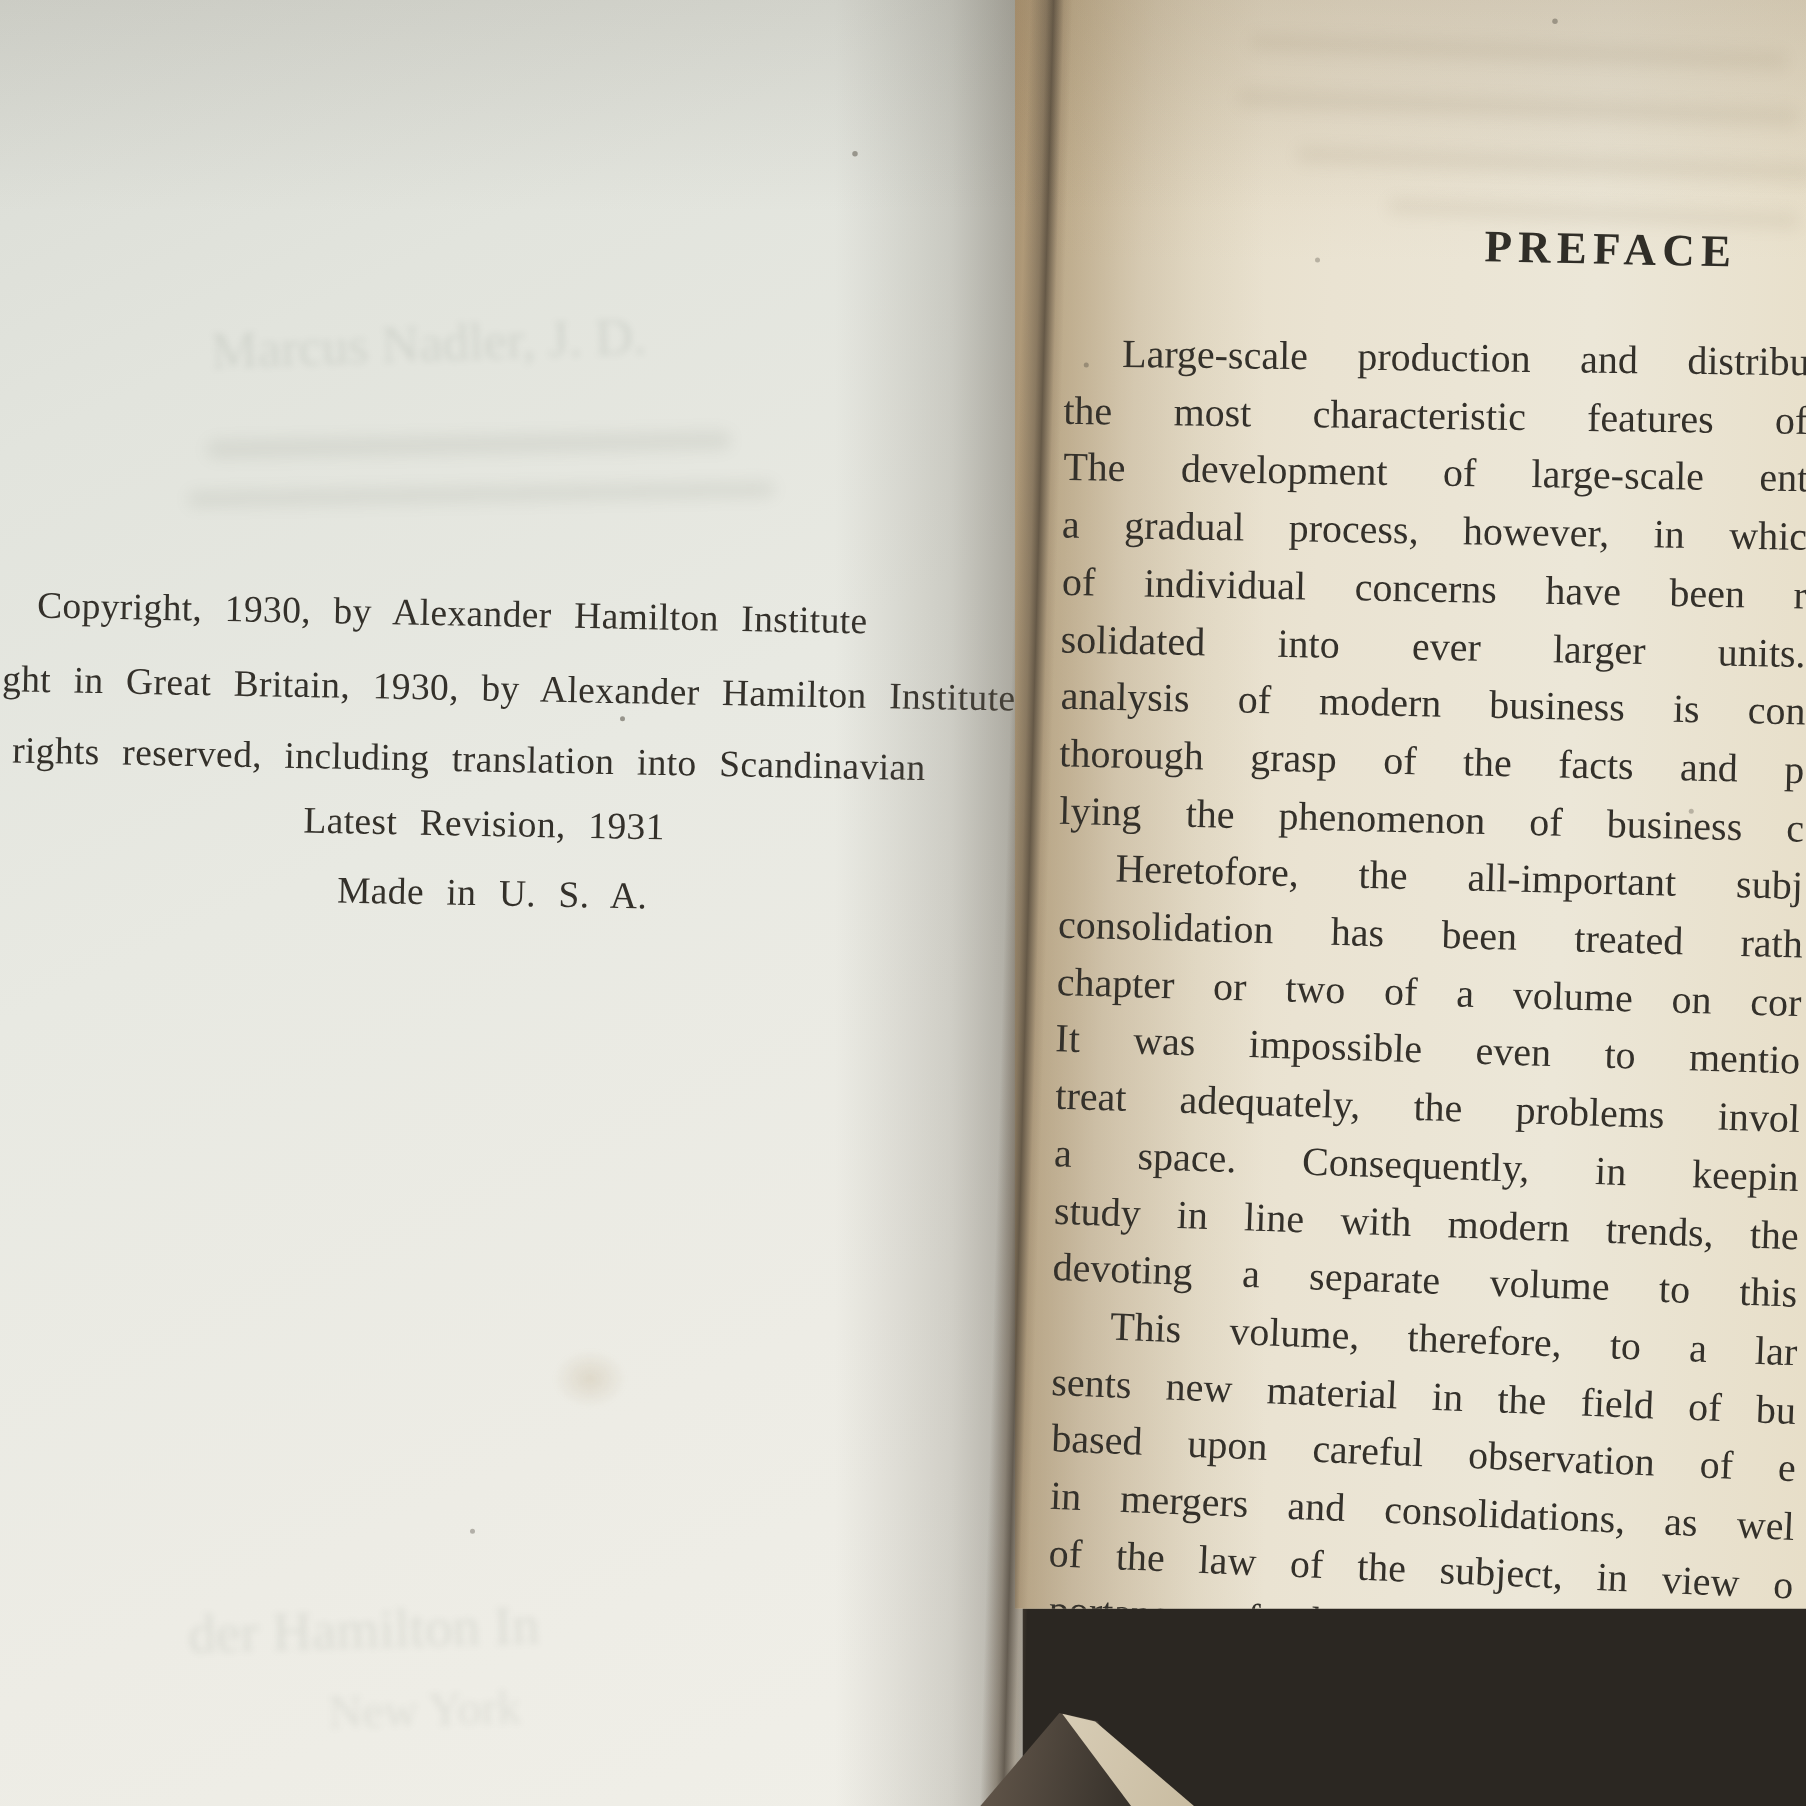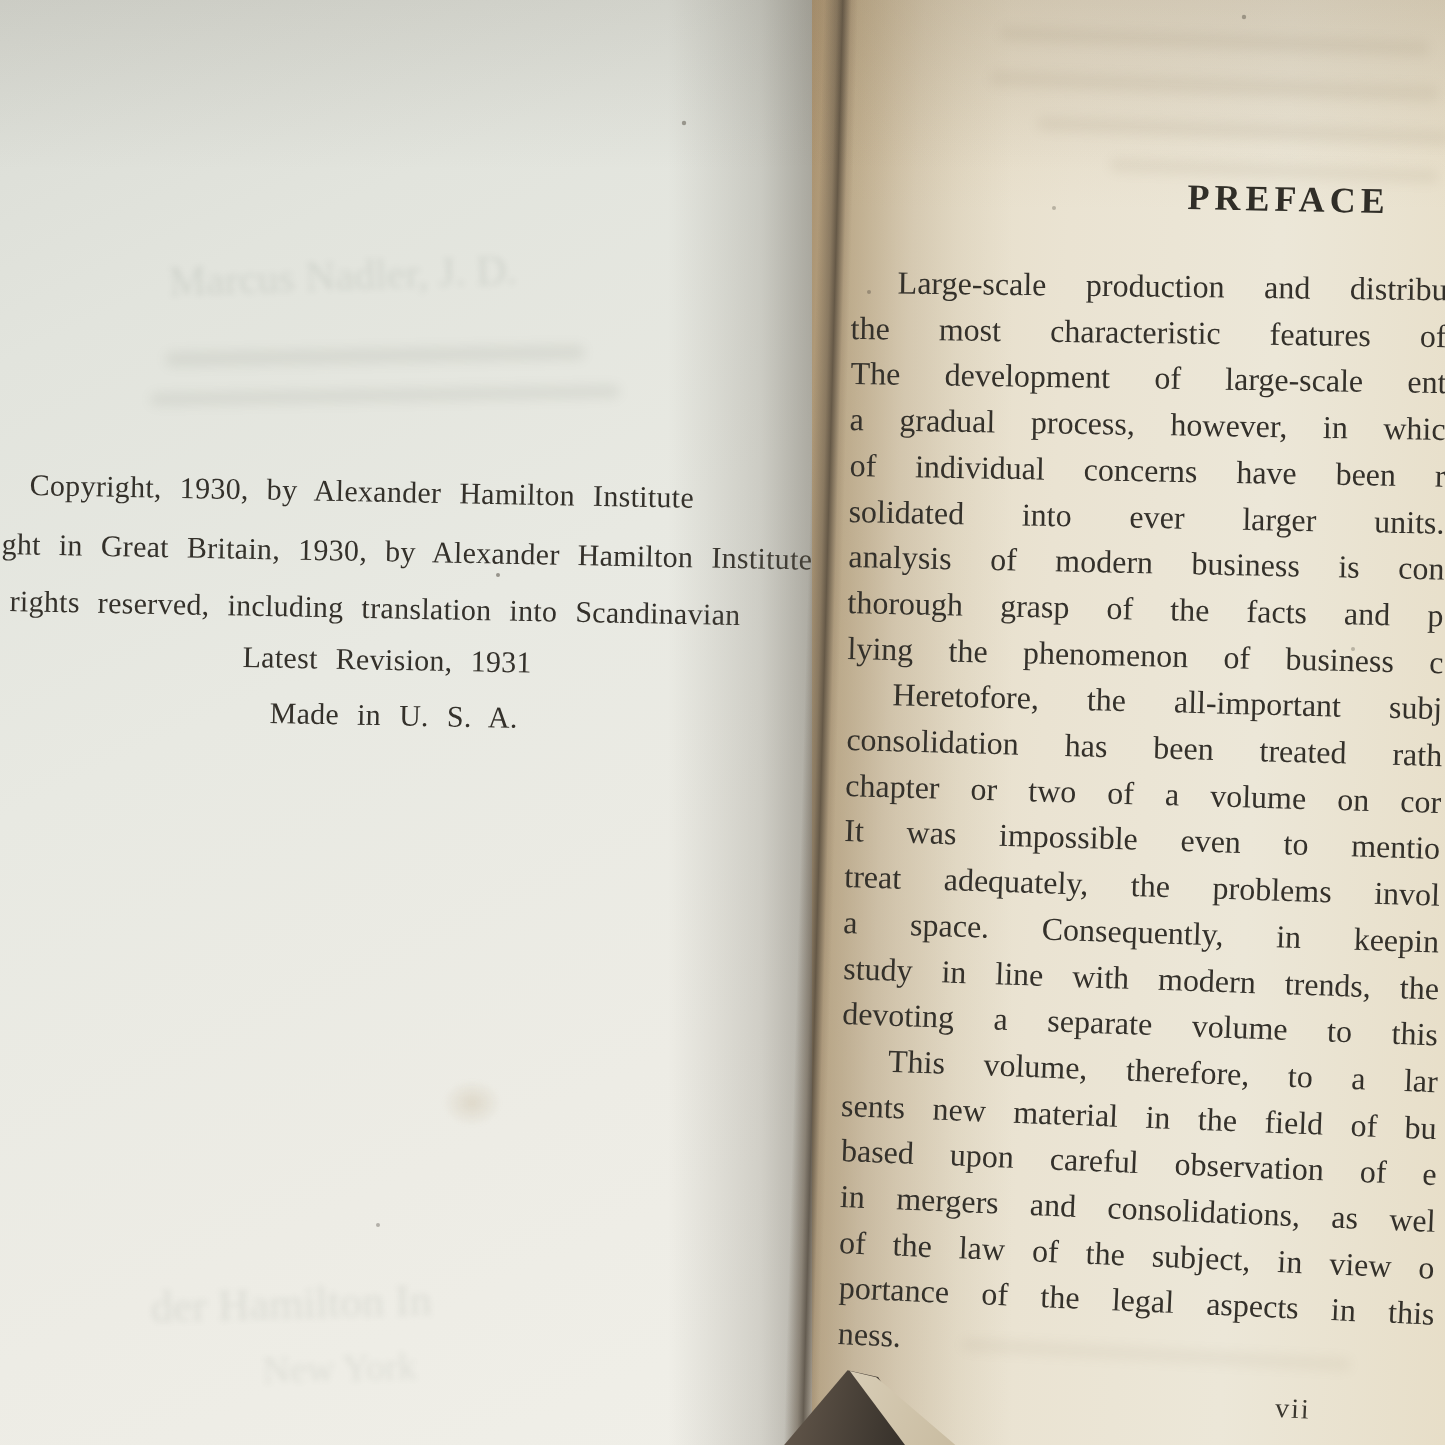--- a/index.html
+++ b/index.html
@@ -38,21 +38,21 @@
   }
   .smudge.warm{background:#8a7a5e;opacity:.10;}
   .stain{
     position:absolute;left:443px;top:1080px;width:58px;height:46px;border-radius:50%;
     background:radial-gradient(closest-side,rgba(165,140,95,.20),rgba(165,140,95,0));
     filter:blur(2px);
   }
 
   
   .page-right{
-    position:absolute;left:812px;top:0;width:633px;height:1445px;overflow:hidden;
+    position:absolute;left:812px;top:0;width:633px;height:1287px;overflow:hidden;
     background:linear-gradient(93deg,#cdb897 0%,#dccfb2 7%,#e6ddc8 16%,#eae3d2 38%,#ece7d8 68%,#e7dec8 100%);
   }
   .page-right::before{ 
     content:"";position:absolute;left:0;top:0;width:200px;height:100%;
     background:linear-gradient(to right,rgba(122,94,58,.42),rgba(150,125,90,.25) 42%,rgba(160,140,105,.10) 72%,rgba(160,140,105,0));
   }
   .page-right::after{ 
     content:"";position:absolute;left:0;top:0;width:100%;height:210px;
     background:linear-gradient(to bottom,rgba(178,148,104,.16),rgba(178,148,104,0));
   }

